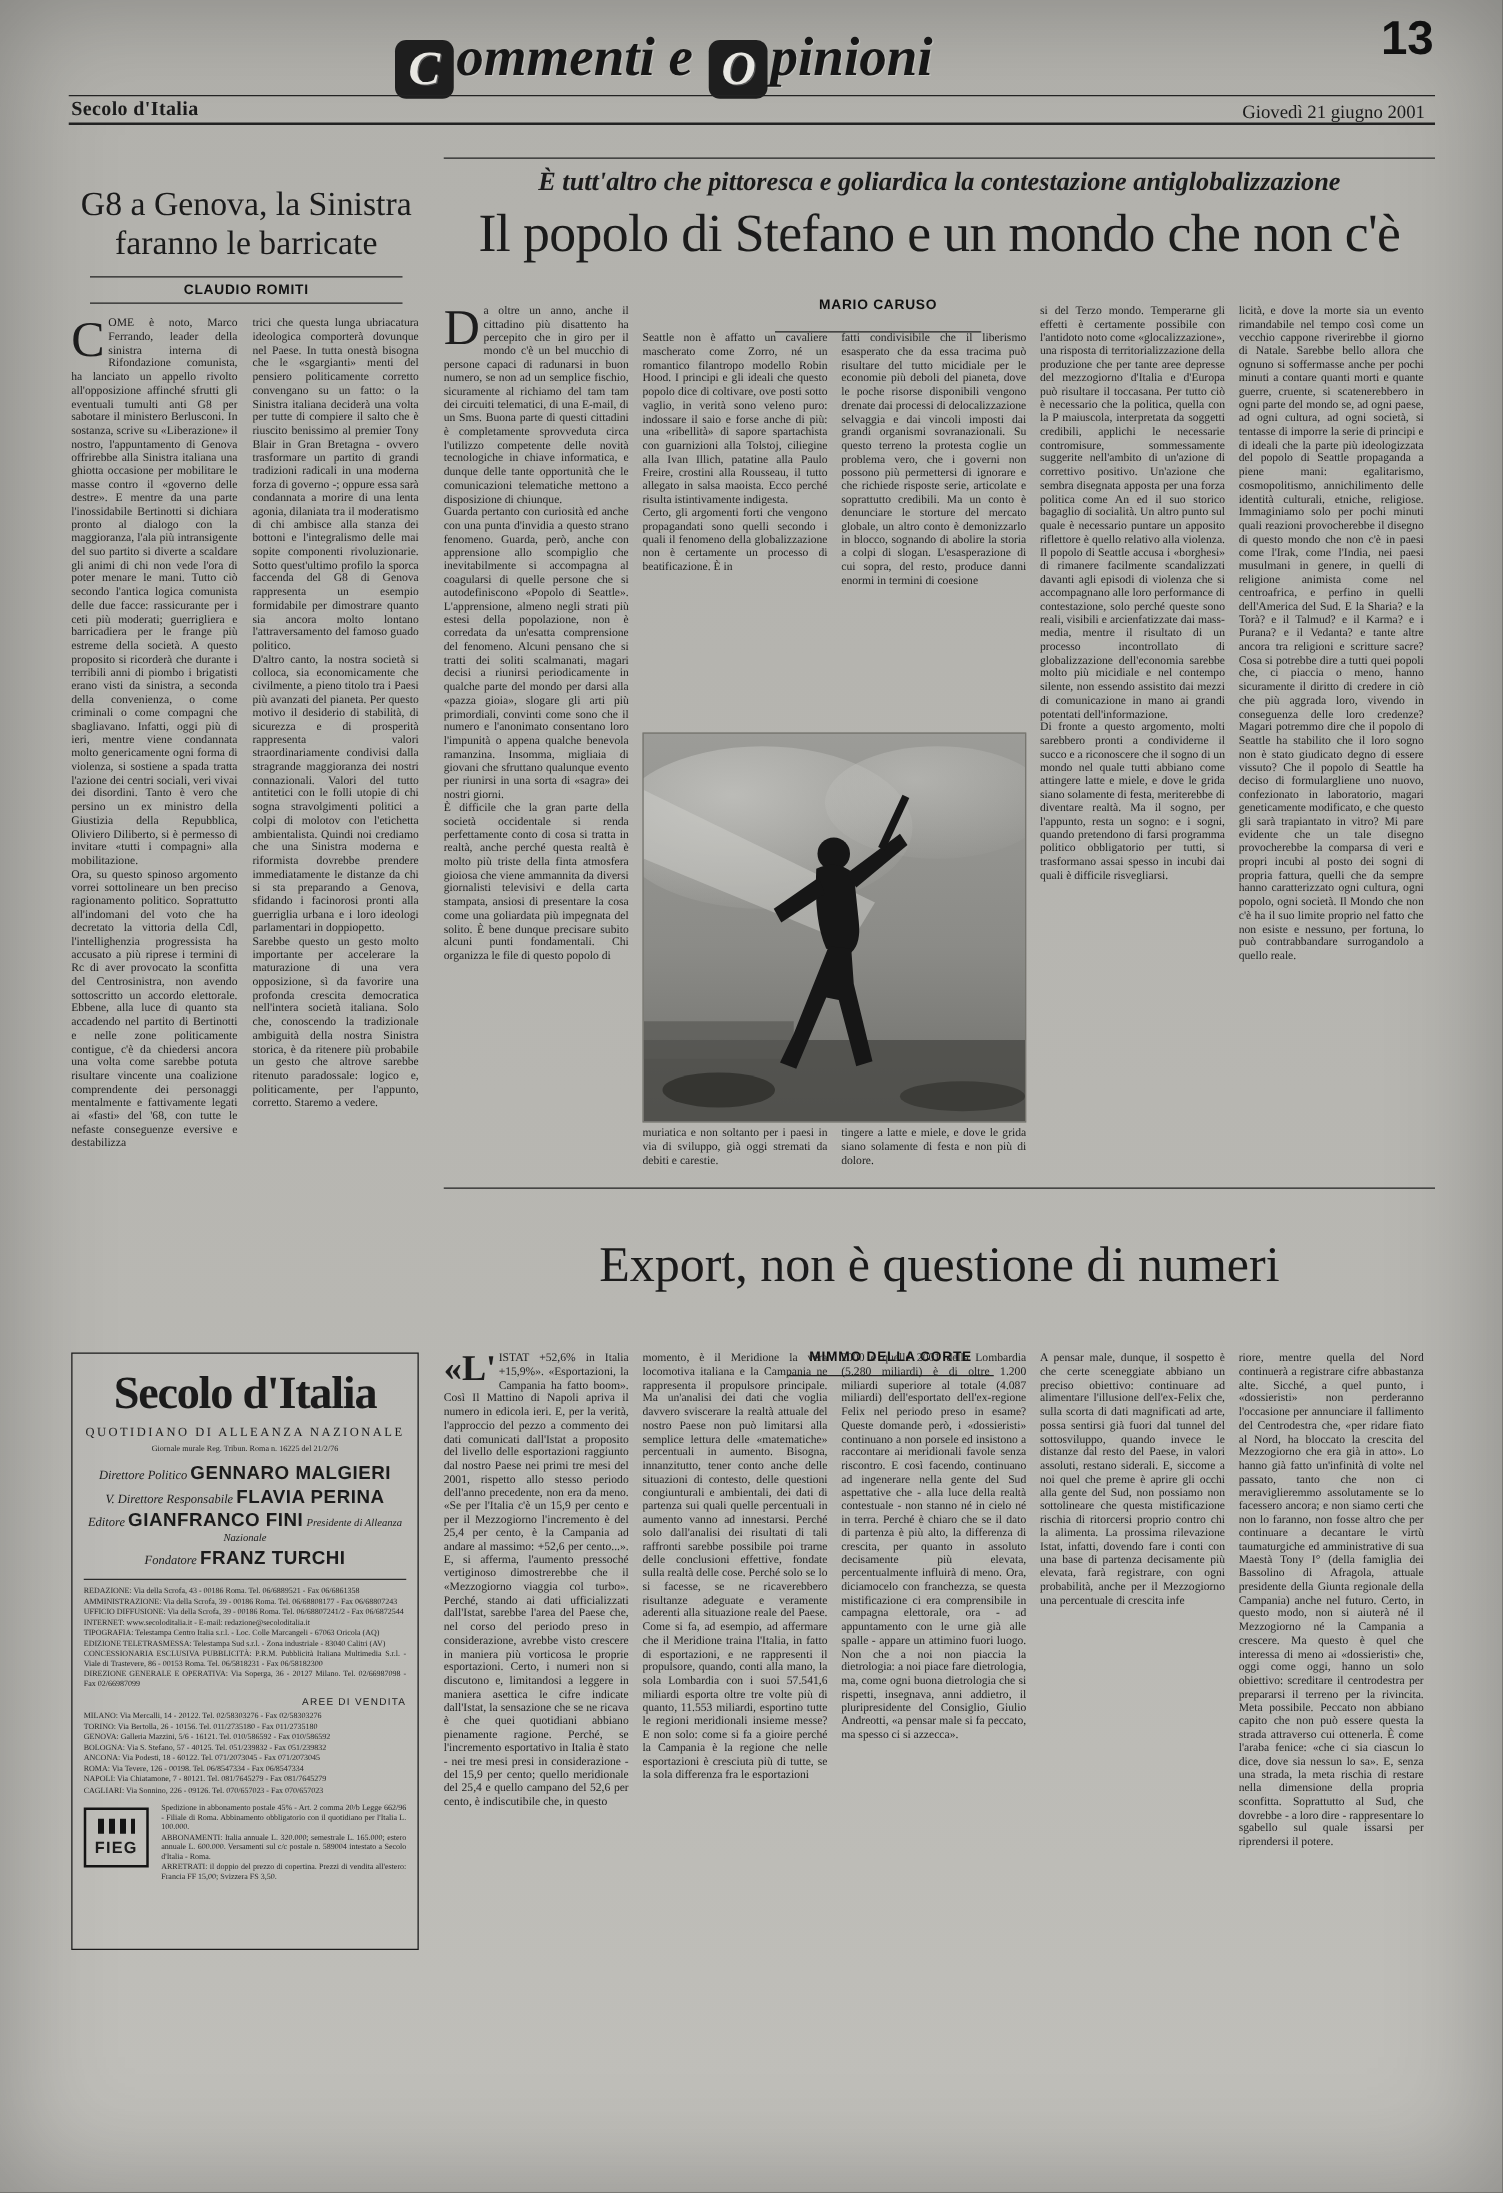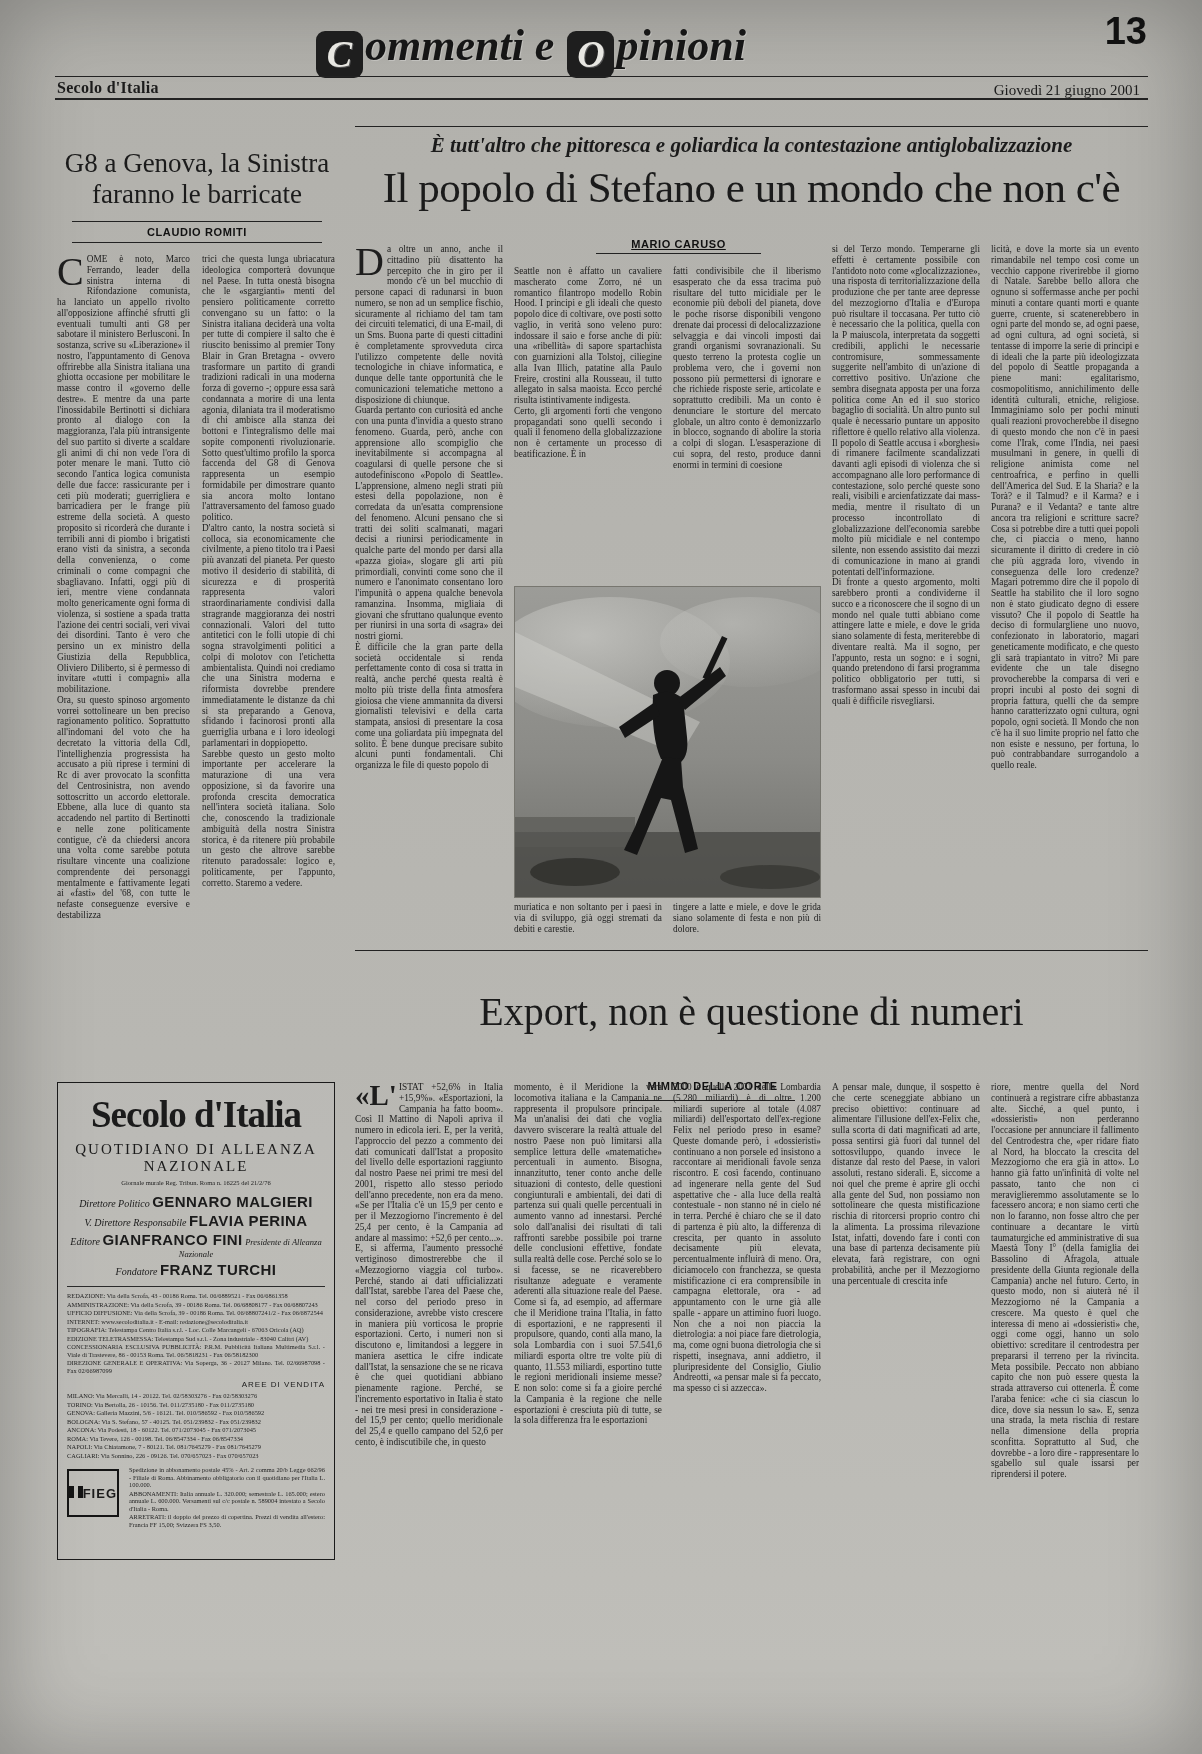--- a/index.html
+++ b/index.html
@@ -27,44 +27,44 @@
   .byline{position:absolute;text-align:center;font-family:"Liberation Sans",sans-serif;
           font-weight:bold;font-size:11px;letter-spacing:.6px;color:#111;}
   .kicker{position:absolute;text-align:center;font-style:italic;font-weight:bold;font-size:21px;}
   
   .g8-title{position:absolute;left:57px;top:148px;width:280px;text-align:center;
             font-size:27px;line-height:31px;font-weight:normal;}
   .g8-byline{left:72px;top:221px;width:250px;border-top:1px solid #222;border-bottom:1px solid #222;padding:4px 0;}
   
   .s-title{position:absolute;left:355px;top:163px;width:793px;text-align:center;
            font-size:43px;letter-spacing:-.5px;}
-  .s-byline{left:596px;top:238px;width:165px;border-bottom:1px solid #222;padding-bottom:3px;text-decoration:underline;}
+  .s-byline{left:620px;top:238px;width:165px;border-bottom:1px solid #222;padding-bottom:15px;}
   .photo{position:absolute;left:514px;top:586px;width:307px;height:312px;border:1px solid #77766f;
          box-sizing:border-box;background:#8d8d8a;}
   
   .e-title{position:absolute;left:355px;top:988px;width:793px;text-align:center;font-size:40px;}
   .e-byline{left:630px;top:1080px;width:165px;border-bottom:1px solid #222;padding-bottom:8px;}
   
   .mb{position:absolute;left:57px;top:1082px;width:278px;height:478px;border:1px solid #1a1a1a;
       box-sizing:border-box;padding:8px 9px;background:rgba(255,255,255,.04);}
   .mb-title{text-align:center;font-weight:bold;font-size:37px;letter-spacing:-1px;margin-top:2px;}
-  .mb-sub{text-align:center;font-size:15px;letter-spacing:2px;margin-top:5px;}
+  .mb-sub{text-align:center;font-size:10px;letter-spacing:2px;margin-top:5px;}
   .mb-reg{text-align:center;font-size:6.5px;margin-top:4px;color:#222;}
   .mb-staff{margin-top:7px;text-align:center;}
   .staff-line{font-size:10px;margin-top:2px;}
   .staff-role{font-style:italic;}
   .staff-name{font-family:"Liberation Sans",sans-serif;font-weight:bold;font-size:15px;letter-spacing:.4px;}
   .staff-suffix{font-style:italic;font-size:8.5px;}
   .mb-info{margin-top:8px;border-top:1px solid #2a2a2a;padding-top:5px;}
   .tiny{font-size:6.4px;line-height:7.5px;text-align:justify;margin-bottom:1px;color:#242424;}
   .mb-sales-header{text-align:right;font-weight:normal;font-size:8px;letter-spacing:1px;margin:6px 0 3px 0;
                    font-family:"Liberation Sans",sans-serif;}
   .mb-footer{position:relative;margin-top:7px;padding-left:62px;min-height:56px;}
   .fieg{position:absolute;left:0;top:3px;width:52px;height:48px;border:2px solid #141414;
-        display:flex;flex-direction:row;align-items:center;justify-content:center;box-sizing:border-box;text-align:center;}
+        display:flex;flex-direction:column;align-items:center;justify-content:center;box-sizing:border-box;text-align:center;}
   .fieg-bars{width:30px;height:12px;background:repeating-linear-gradient(90deg,#141414 0 5px,transparent 5px 9px);margin-bottom:3px;}
   .fieg-label{font-weight:bold;font-size:13px;letter-spacing:1px;font-family:"Liberation Sans",sans-serif;}
 </style>
 </head>
 <body>
 
 <div class="page">
 
   <div class="section-header"><span class="letterbox">C</span><span>ommenti e </span><span class="letterbox">O</span><span>pinioni</span></div>
   <div class="page-number">13</div>

